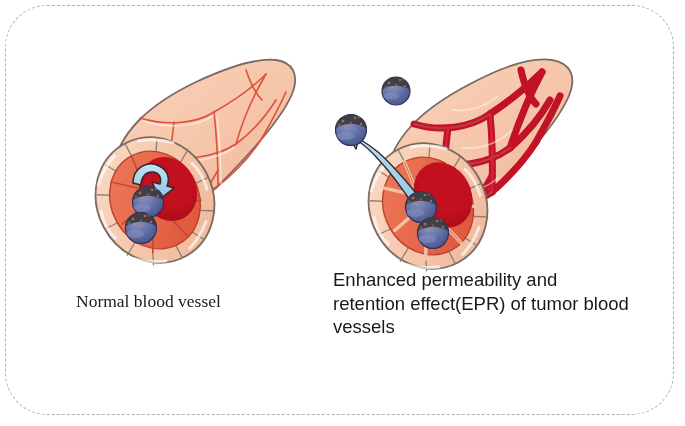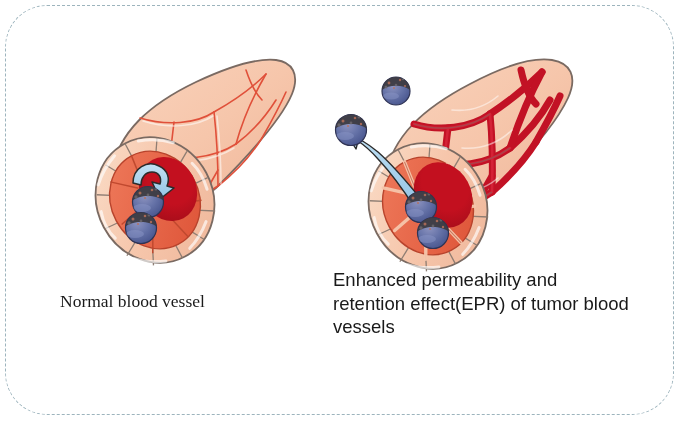--- a/index.html
+++ b/index.html
@@ -22,21 +22,21 @@
     pointer-events:none;
   }
   svg.art{position:absolute;left:0;top:0;width:685px;height:426px;}
 
   .caption{
     position:absolute;
     color:#1a1a1a;
     white-space:pre-line;
   }
   #caption-normal{
-    left:60px; top:290px; width:250px;
+    left:76px; top:290px; width:250px;
     font-family:"Liberation Serif", serif;
     font-size:17.5px; line-height:22px;
     text-align:left;
   }
   #caption-epr{
     left:333px; top:268px; width:300px;
     font-family:Liberation Sans, sans-serif;
     font-size:18.5px; line-height:23.5px;
     text-align:left;
   }

